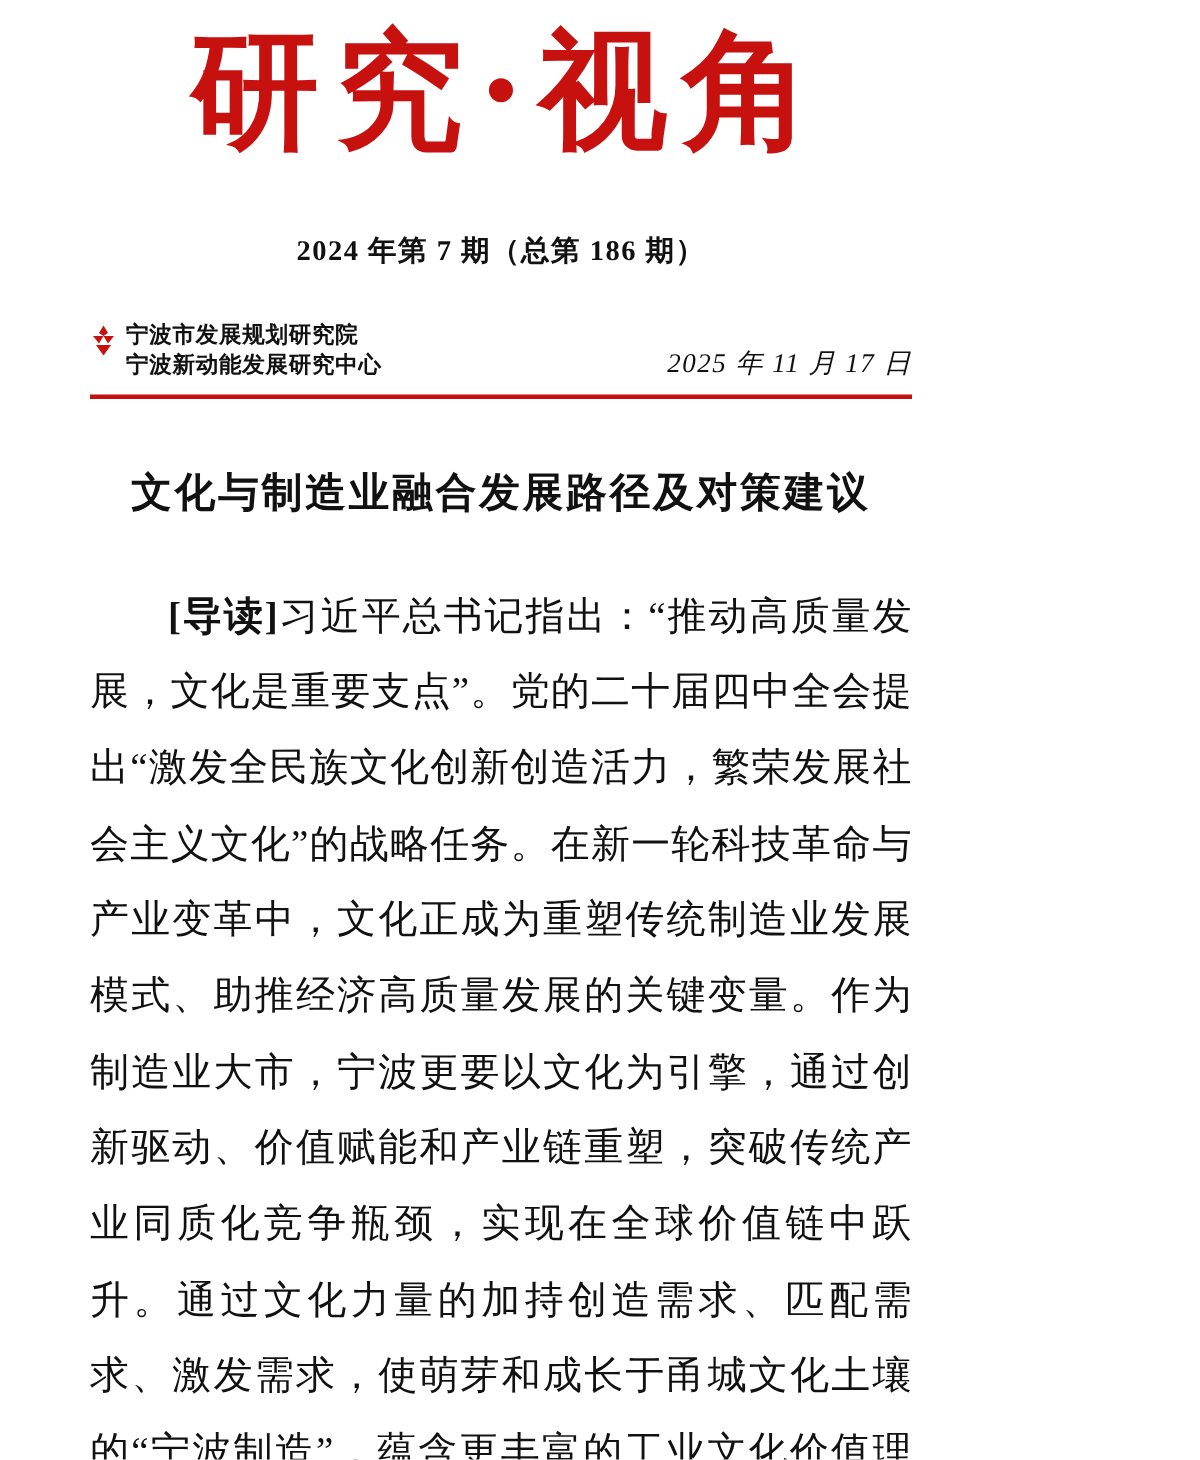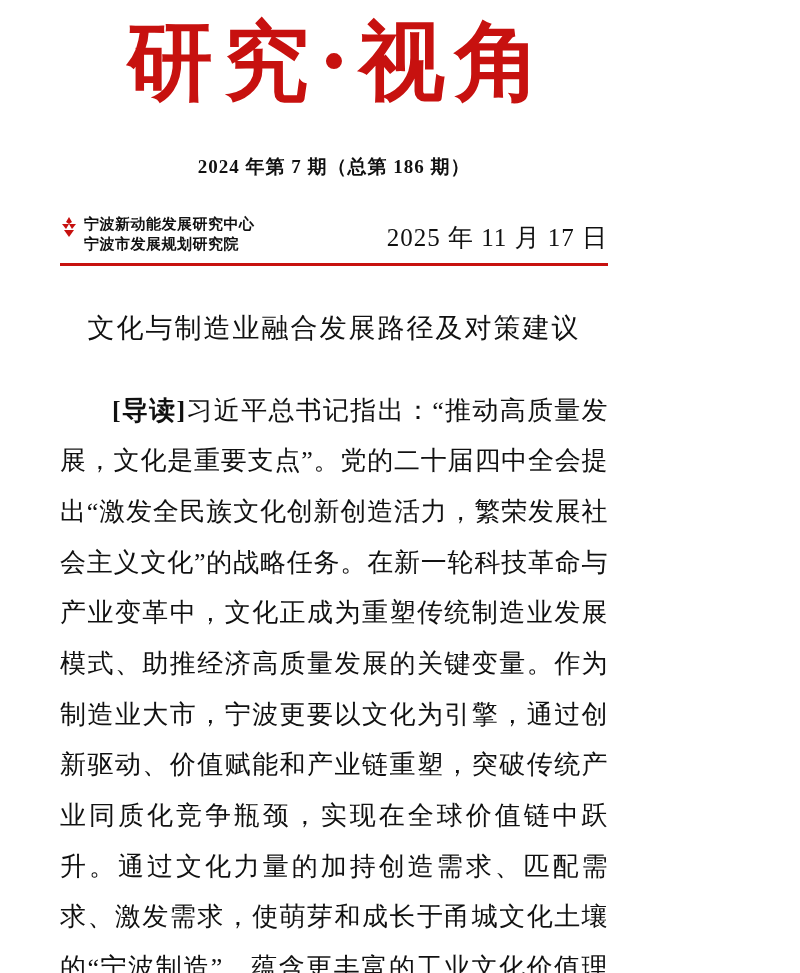--- a/index.html
+++ b/index.html
@@ -70,36 +70,37 @@
   .pub-names {
     line-height: 1.35;
   }
   .pub-name {
     font-size: 15px;
     font-weight: 600;
     color: #111;
     letter-spacing: 0.5px;
   }
   .pub-date {
-    font-size: 25px;
+    font-size: 18px;
     color: #111;
     letter-spacing: 1px;
     padding-bottom: 1px;
+    font-style: italic;
   }
   .red-rule {
     height: 3px;
     background: #c7110f;
     margin-top: 2px;
   }
 
   
   .article-title {
     text-align: center;
     font-size: 27px;
-    font-weight: 400;
+    font-weight: 700;
     letter-spacing: 2px;
     margin-top: 44px;
     color: #111;
   }
   .article-body {
     margin-top: 40px;
     font-size: 26px;
     line-height: 1.95;
     text-align: justify;
     text-justify: inter-ideograph;
@@ -129,22 +130,22 @@
     <div class="pub-left">
       <span class="pub-logo">
         <svg width="18" height="20" viewBox="0 0 18 20" xmlns="http://www.w3.org/2000/svg">
           <path d="M9 0 L12 5 L9 7 L6 5 Z" fill="#c7110f"></path>
           <path d="M2 7 L9 7 L6 12 Z" fill="#c7110f"></path>
           <path d="M16 7 L9 7 L12 12 Z" fill="#c7110f"></path>
           <path d="M4 13 L14 13 L9 20 Z" fill="#c7110f"></path>
         </svg>
       </span>
       <span class="pub-names">
+        <div class="pub-name">宁波市发展规划研究院</div>
         <div class="pub-name">宁波新动能发展研究中心</div>
-        <div class="pub-name">宁波市发展规划研究院</div>
       </span>
     </div>
     <div class="pub-date">2025 年 11 月 17 日</div>
   </div>
 
   <div class="red-rule"></div>
 
   <div class="article-title">文化与制造业融合发展路径及对策建议</div>
 
   <div class="article-body">

